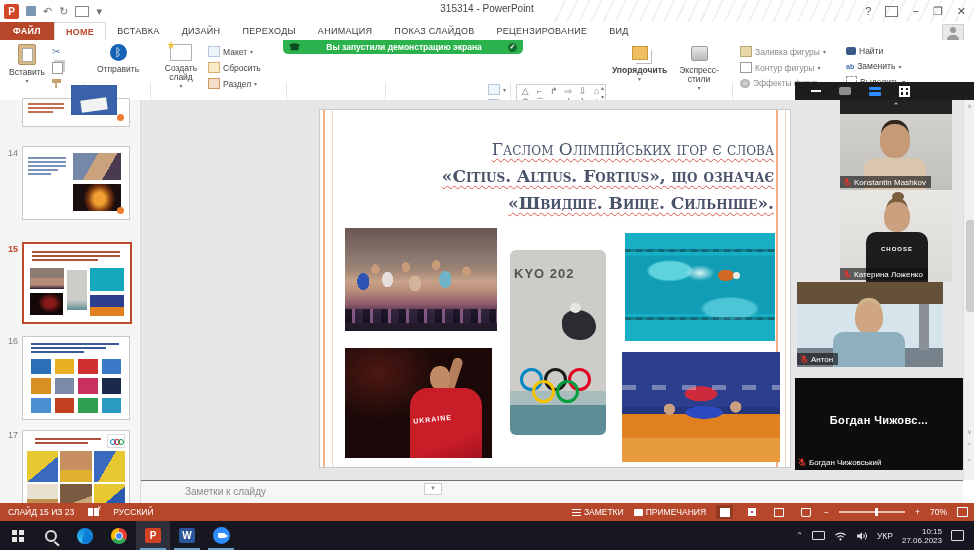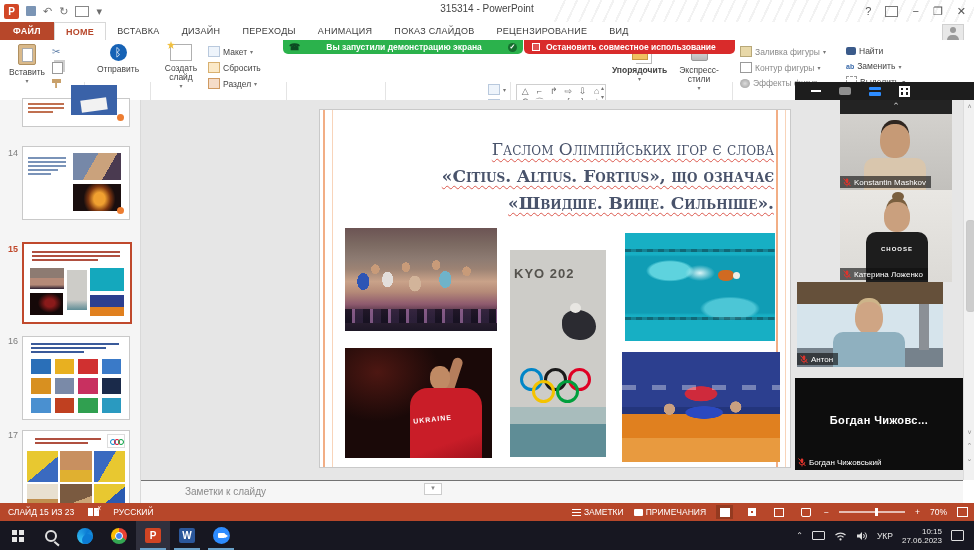--- a/index.html
+++ b/index.html
@@ -355,24 +355,20 @@
           <span class="dd">▾</span>
         </span>
     </div>
   </div>
 
   <div class="ab banner b-green">
     <span style="color:#0c4a22;font-size:9px;">☎</span>
     <span>Вы запустили демонстрацию экрана</span>
     <span class="shield">✓</span>
   </div>
-  <div class="ab banner b-red">
-    <span class="stopsq"></span>
-    <span>Остановить совместное использование</span>
-  </div>
 
   <div class="ab thumbpanel">
 
     <div class="ab thumb" style="left:22px;top:-2px;width:106px;height:27px;">
       <div class="ab" style="left:5px;top:2px;width:36px;">
         <div class="tline o"></div>
           <div class="tline o"></div>
           <div class="tline o" style="width:70%;"></div>
       </div>
       <div class="ab" style="left:48px;top:-14px;width:46px;height:30px;background:#3a62a8;">
@@ -460,21 +456,21 @@
     <div class="ab sborder sb-l"></div>
     <div class="ab sborder sb-r"></div>
     <div class="ab stitle">
       <div class="l1"><span class="sp">Гаслом Олімпійських ігор є слова</span></div>
       <div class="l2"><span class="sp">«Citius. Altius. Fortius», що означає</span></div>
       <div class="l3"><span class="sp">«Швидше. Вище. Сильніше».</span></div>
     </div>
 
     <div class="ab img img-hurdles" style="left:25px;top:118px;width:152px;height:103px;"></div>
 
-    <div class="ab img img-tokyo" style="left:190px;top:140px;width:96px;height:207px;">
+    <div class="ab img img-tokyo" style="left:190px;top:140px;width:96px;height:185px;border-radius:6px;">
       <div class="ab kyo">KYO 202</div>
       <div class="ab skater"></div>
       <span class="ring" style="left:10px;top:118px;border-color:#0085c7;"></span>
       <span class="ring" style="left:34px;top:118px;border-color:#1a1a1a;"></span>
       <span class="ring" style="left:58px;top:118px;border-color:#df0024;"></span>
       <span class="ring" style="left:22px;top:130px;border-color:#f4c300;"></span>
       <span class="ring" style="left:46px;top:130px;border-color:#009f3d;"></span>
     </div>
 
     <div class="ab img img-swim" style="left:305px;top:123px;width:150px;height:108px;">

